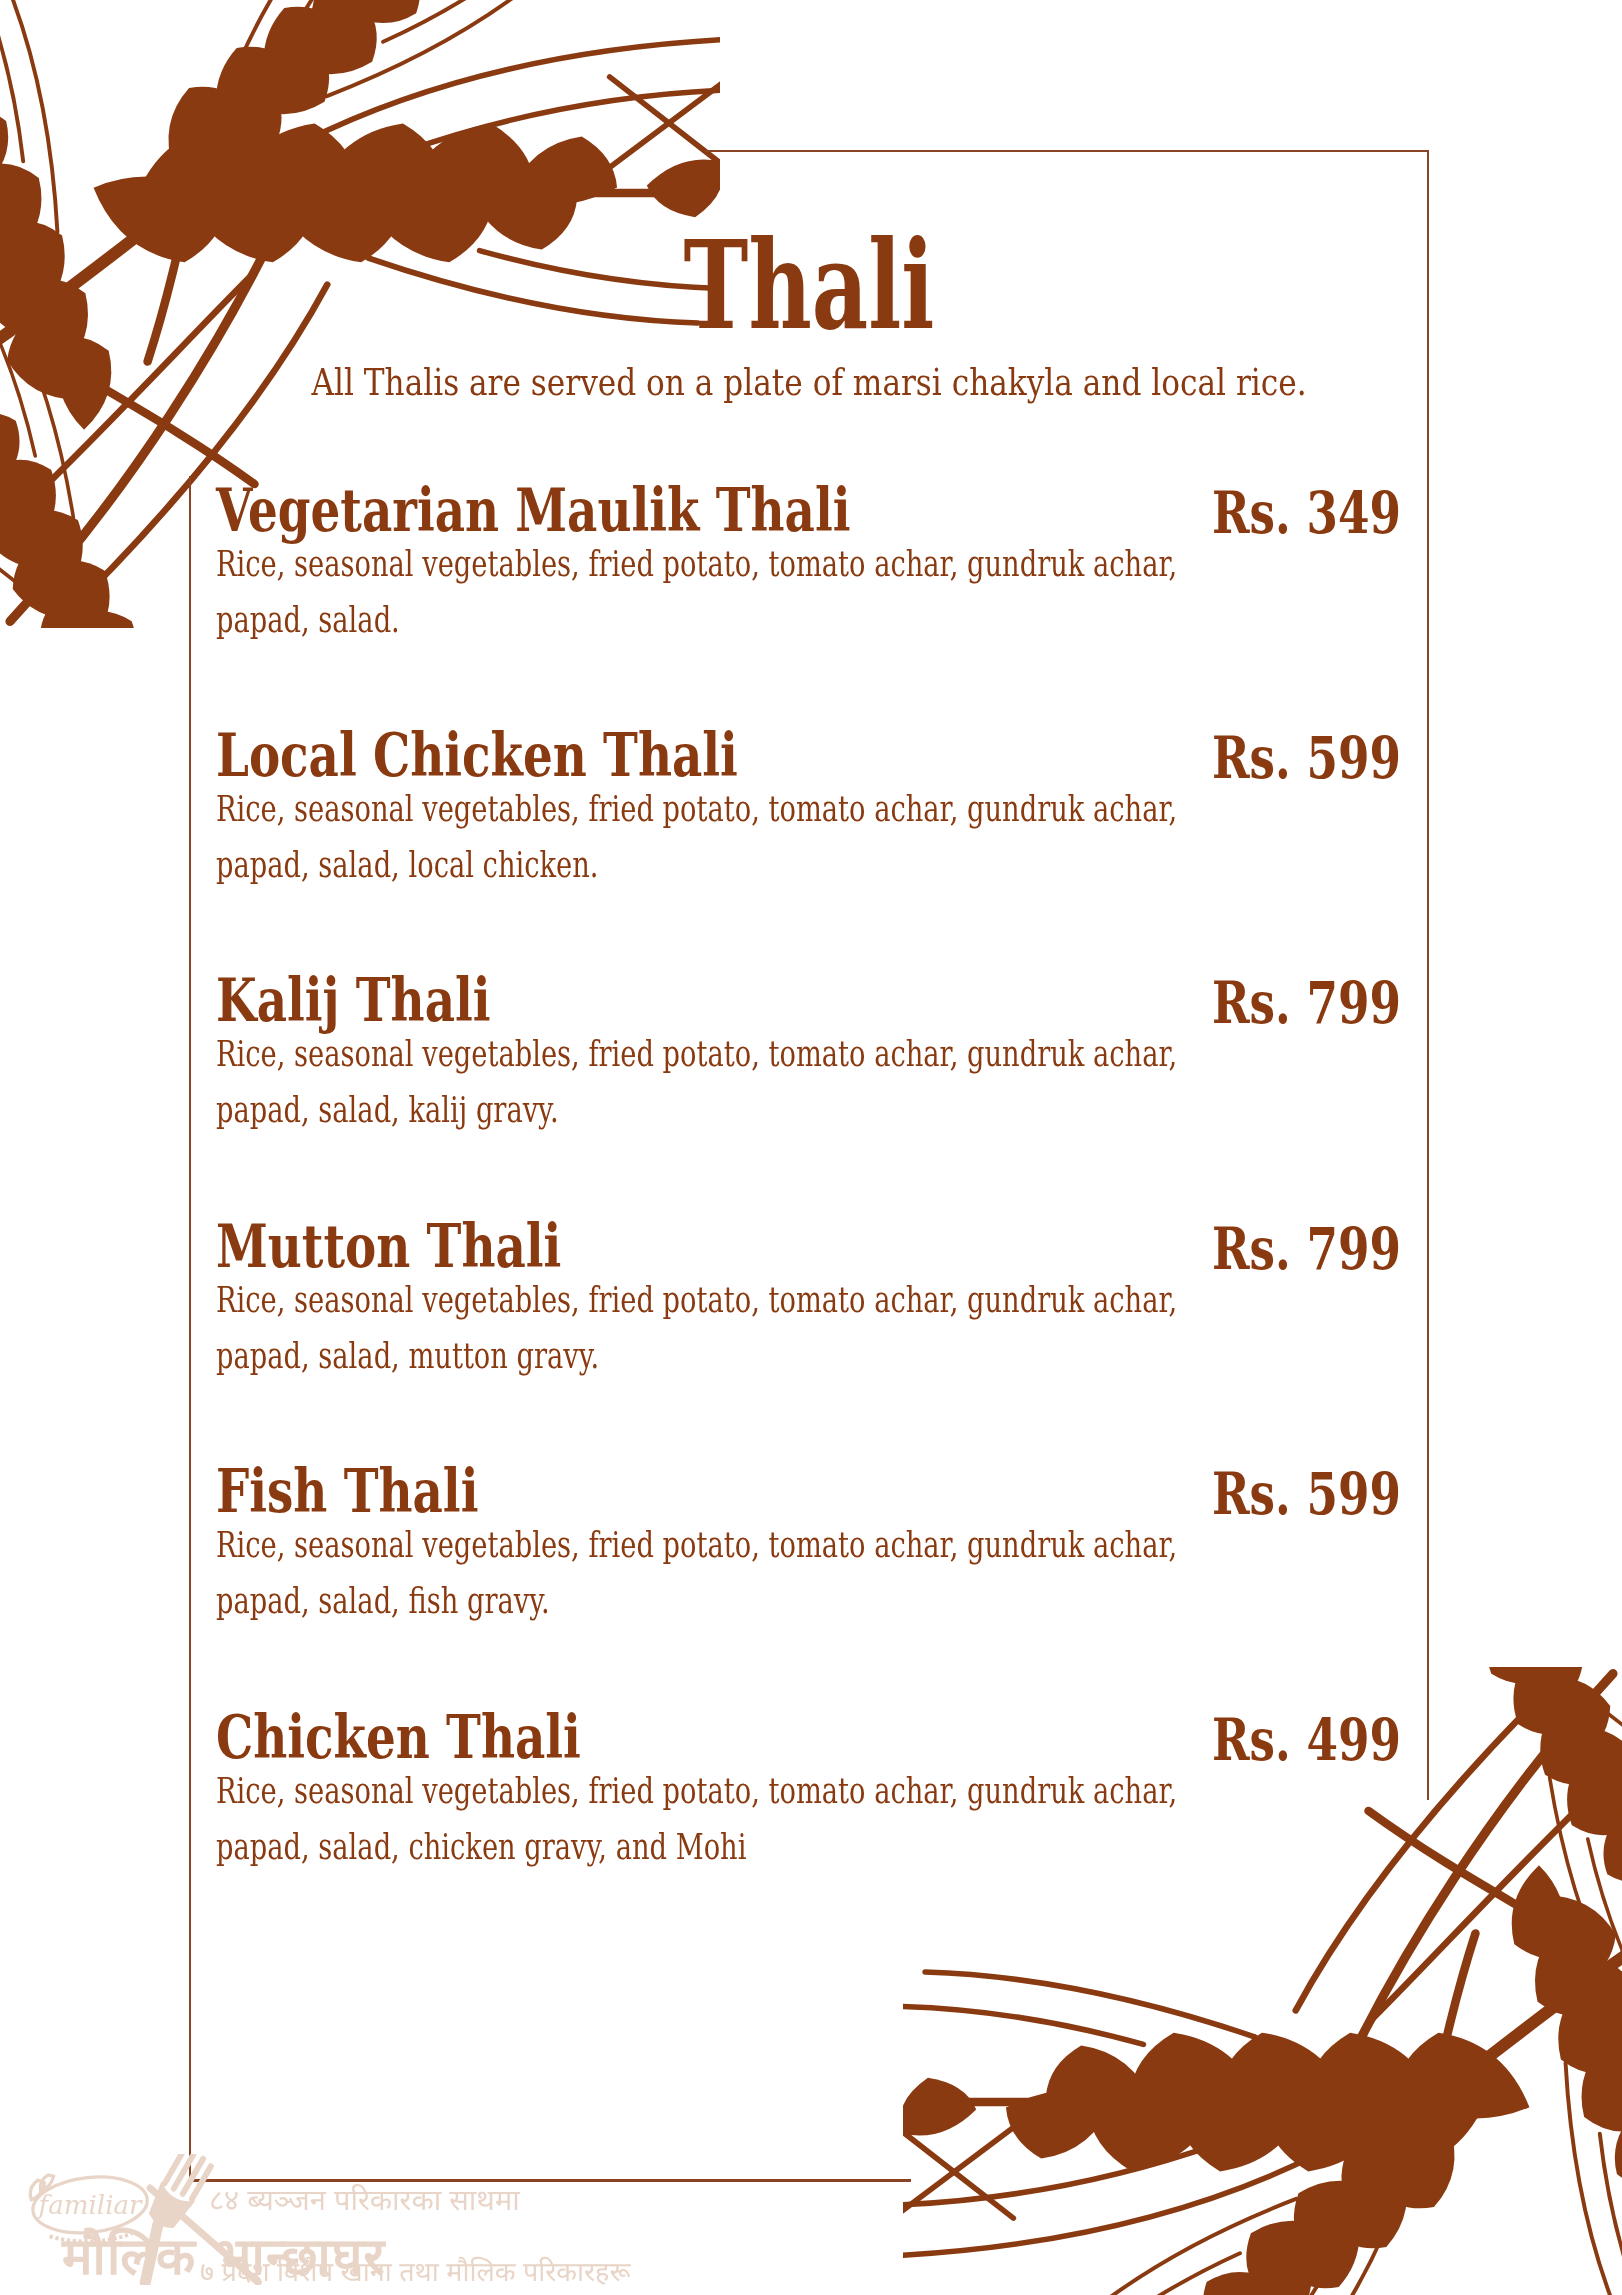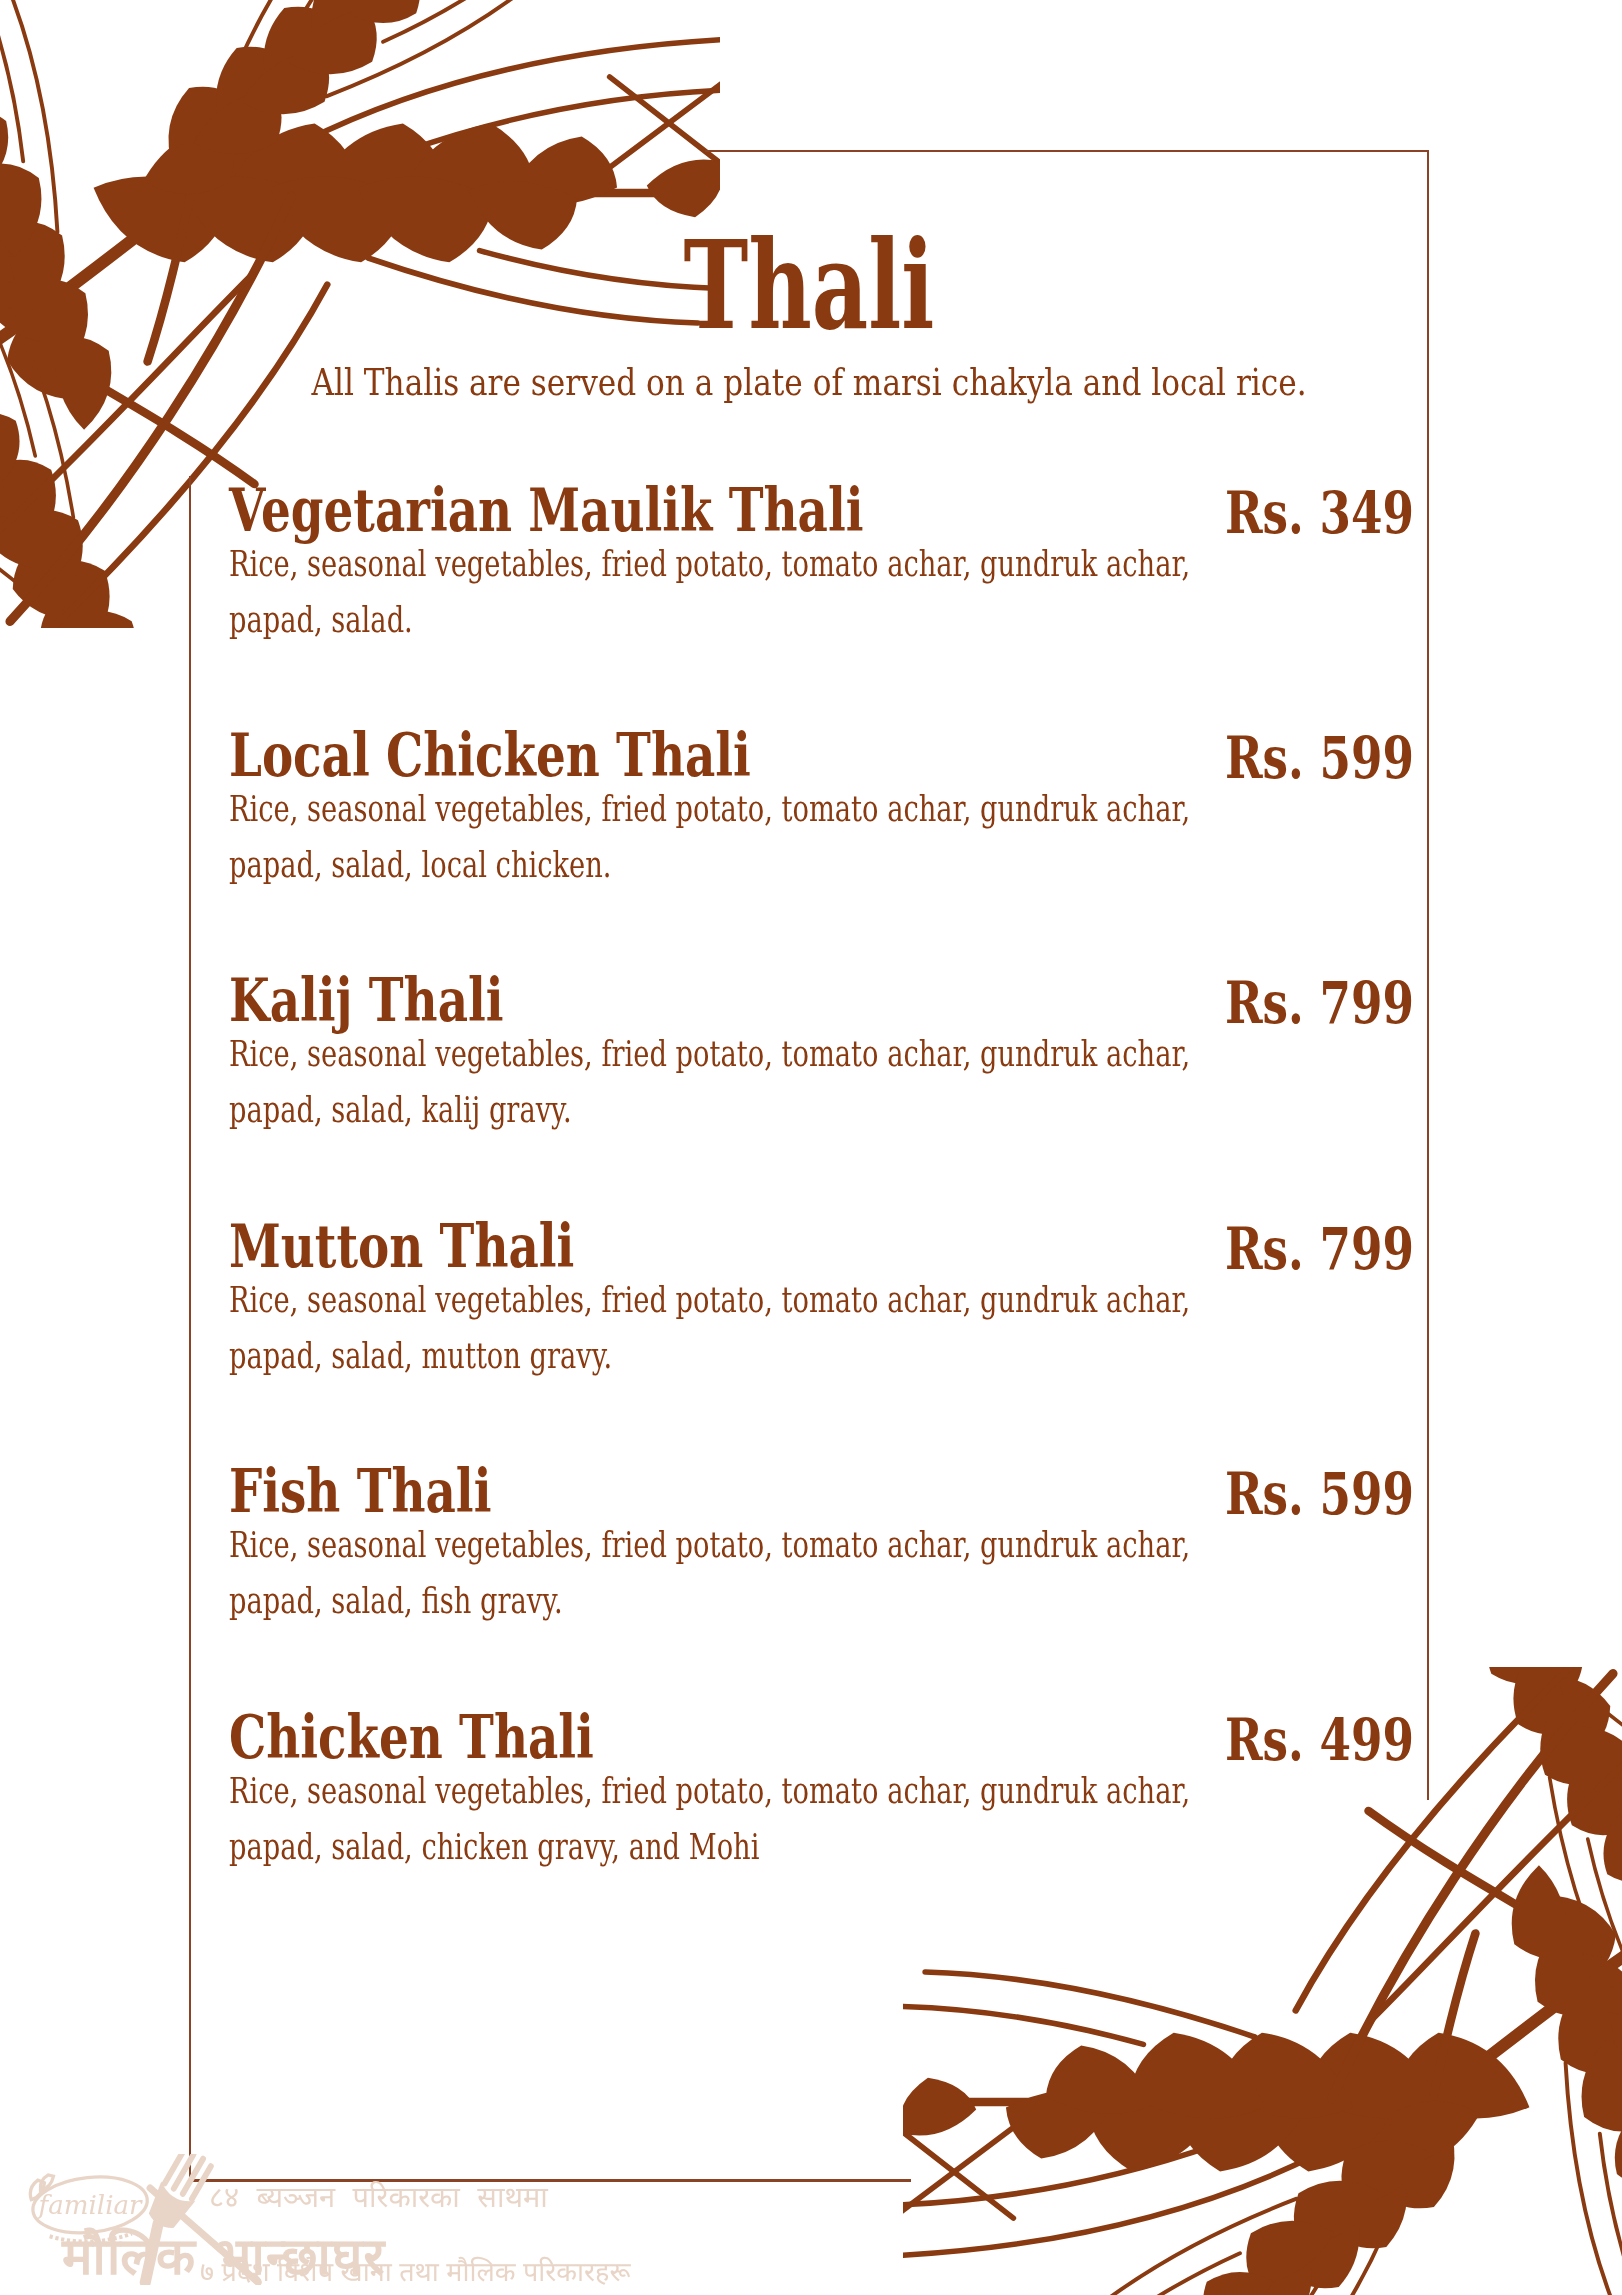--- a/index.html
+++ b/index.html
@@ -22,21 +22,21 @@
     text-align:center; font-size:121px; line-height:124px; font-weight:bold;
     transform:scaleX(.72); transform-origin:50% 0;
   }
   .menu-subtitle {
     position:absolute; left:190px; top:361px; width:1238px;
     text-align:center; font-size:38px; line-height:43px;
     transform:scaleX(.82); transform-origin:50% 0;
   }
 
   
-  .menu-item { position:absolute; left:13px; width:1526px; height:236px; }
+  .menu-item { position:absolute; left:0; width:1526px; height:236px; }
   .item-name {
     position:absolute; left:216px; top:0; width:916px;
     font-size:60px; line-height:65px; font-weight:bold; white-space:nowrap;
     transform:scaleX(.78); transform-origin:0 0;
   }
   .item-price {
     position:absolute; left:1008px; top:3.9px; width:393px; text-align:right;
     font-size:58px; line-height:63px; font-weight:bold; white-space:nowrap;
     transform:scaleX(.78); transform-origin:100% 0;
   }
@@ -51,21 +51,21 @@
   .wheat-tl { left:0; top:0; }
   .wheat-br { left:903px; top:1667px; transform:rotate(180deg); }
   .wheat path, .wheat use { fill:#8a3a10; }
   .wheat .stem, .wheat .awn { fill:none; stroke:#8a3a10; stroke-linecap:round; }
   .wheat .awn { stroke-width:6px; }
 
   
   .wm { color:#e9d5c7; }
   .brand-tagline-top {
     position:absolute; left:209px; top:2183px; font-size:29px; line-height:34px;
-    font-family:Liberation Mono, monospace; white-space:nowrap;
+    font-family:Liberation Sans, sans-serif; white-space:nowrap;
   }
   .brand-name {
     position:absolute; left:62px; top:2222px; font-size:51px; line-height:69px;
     font-weight:bold; letter-spacing:1.3px; white-space:nowrap;
     font-family:"DejaVu Sans", "Liberation Sans", sans-serif;
   }
   .brand-tagline-bottom {
     position:absolute; left:200px; top:2255px; font-size:27px; line-height:34px;
     font-family:Liberation Sans, sans-serif; white-space:nowrap;
   }

